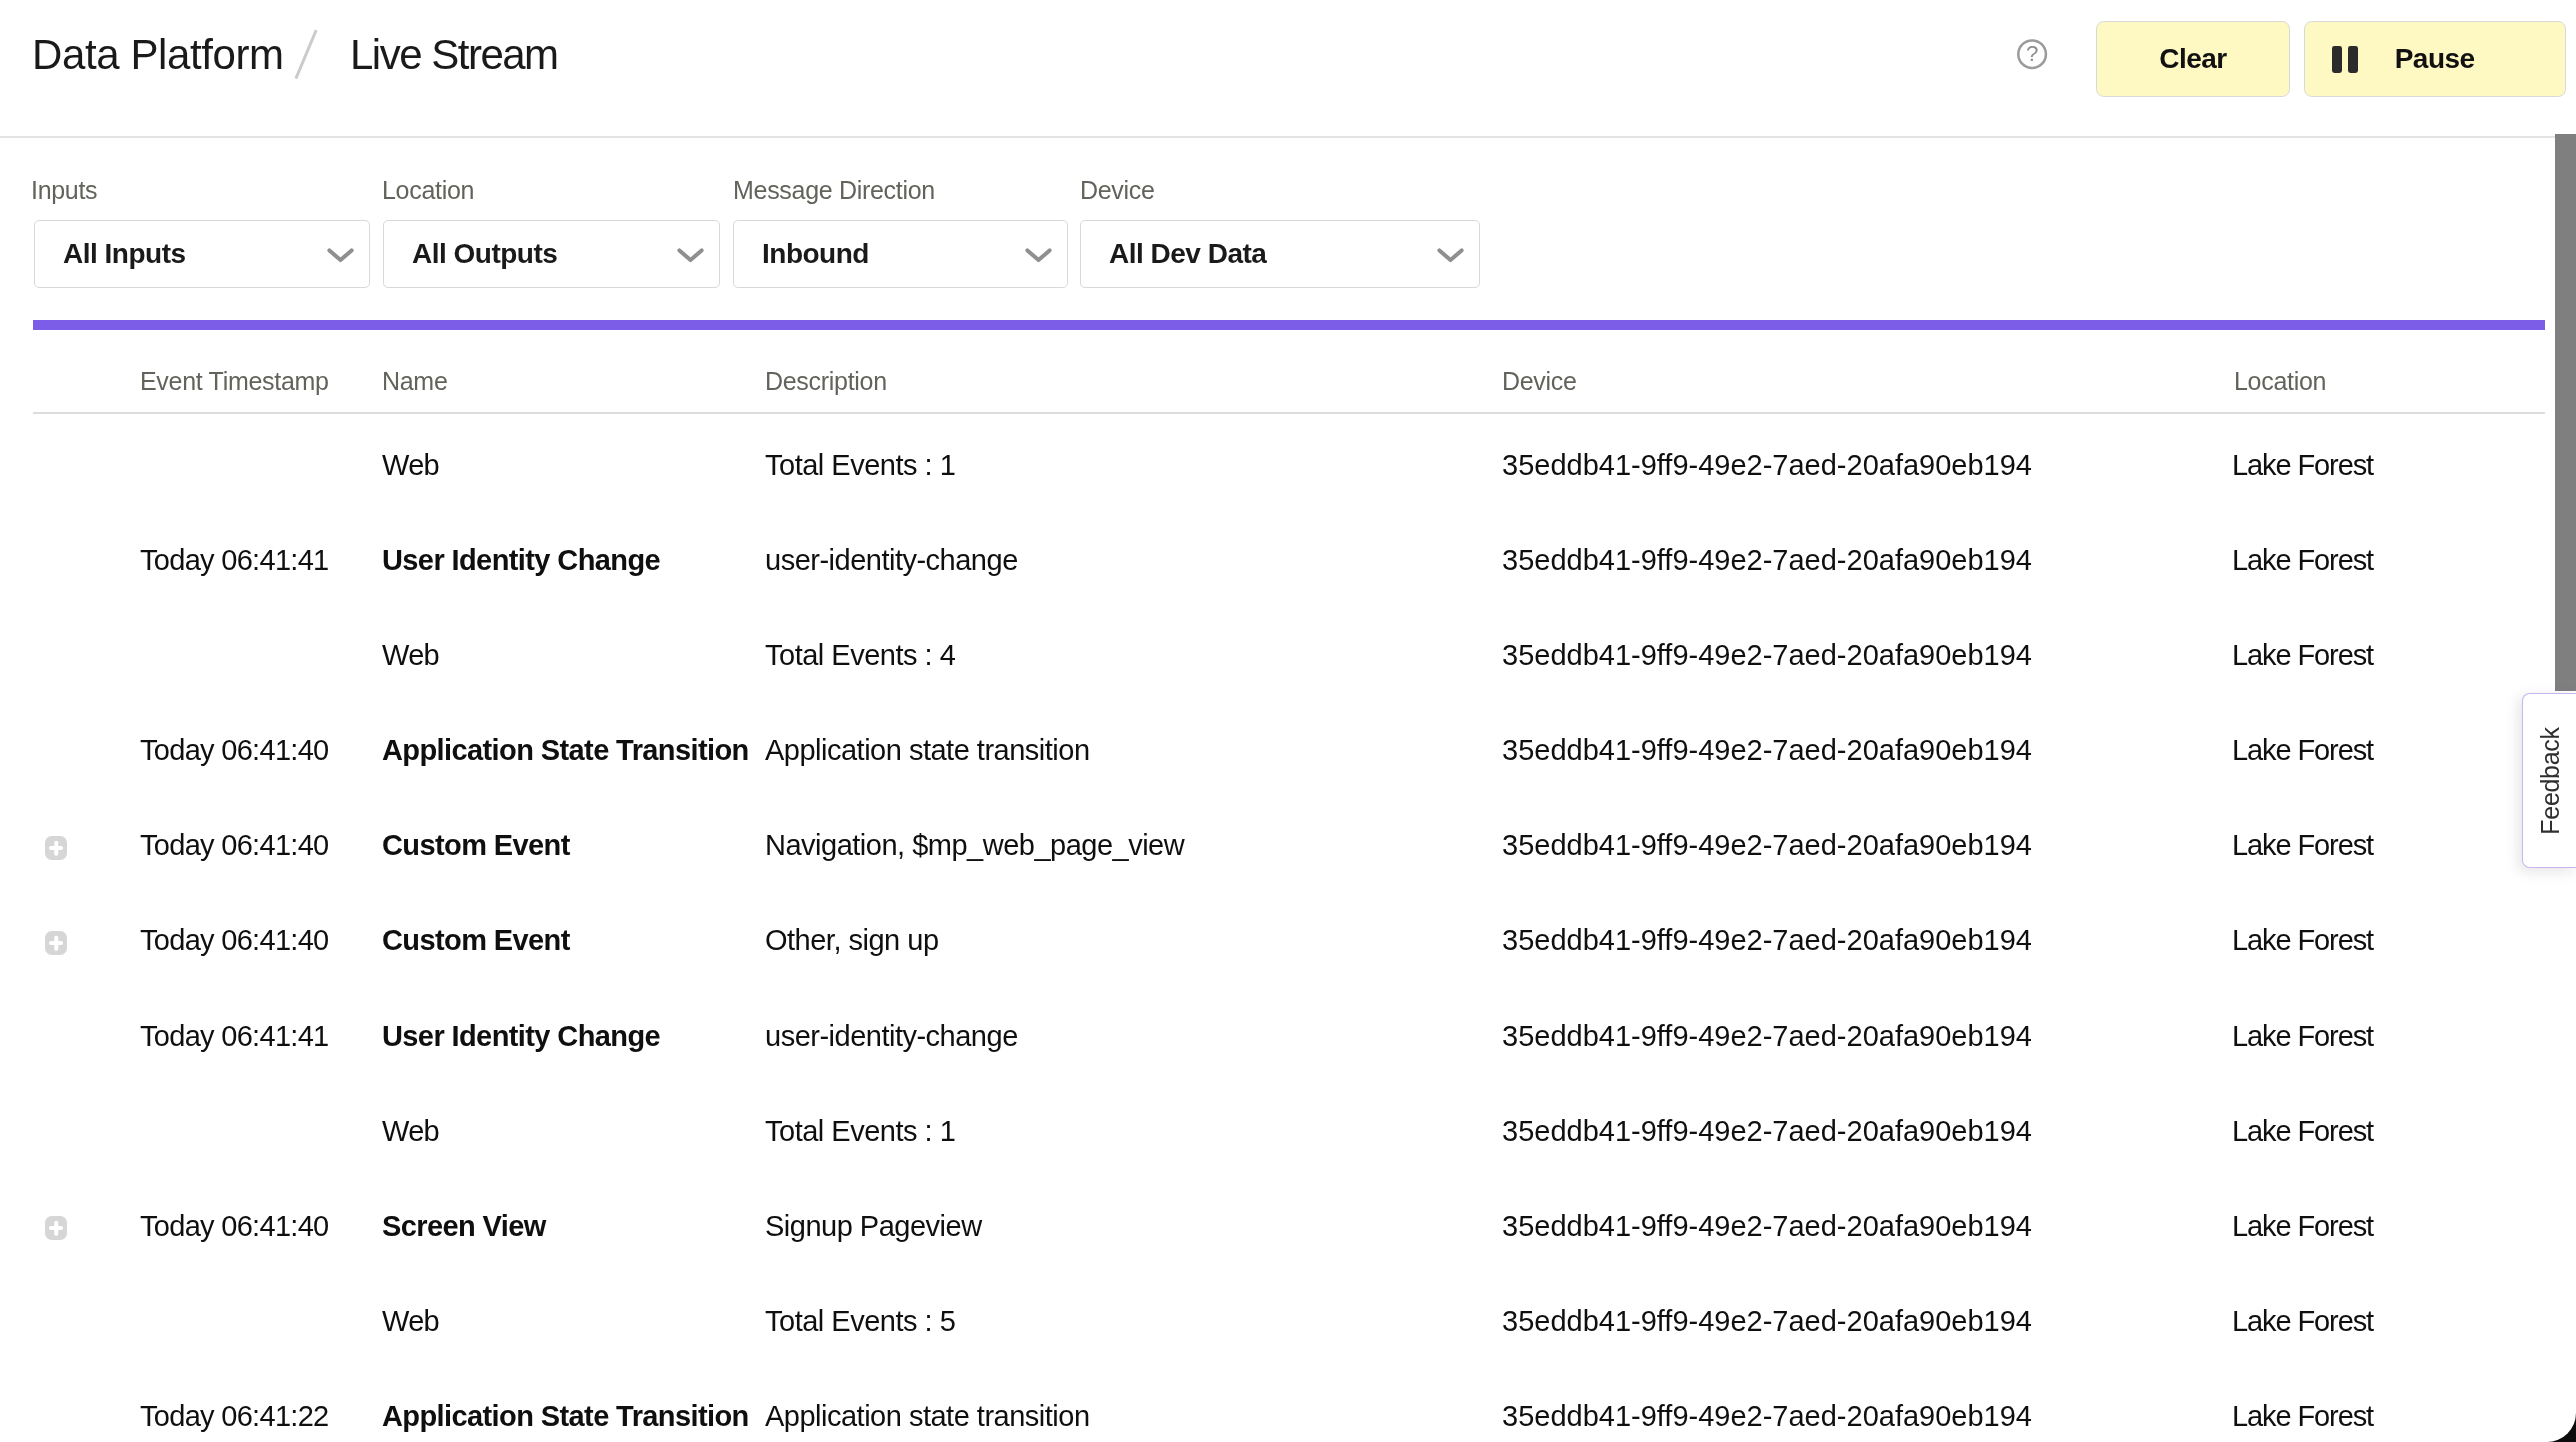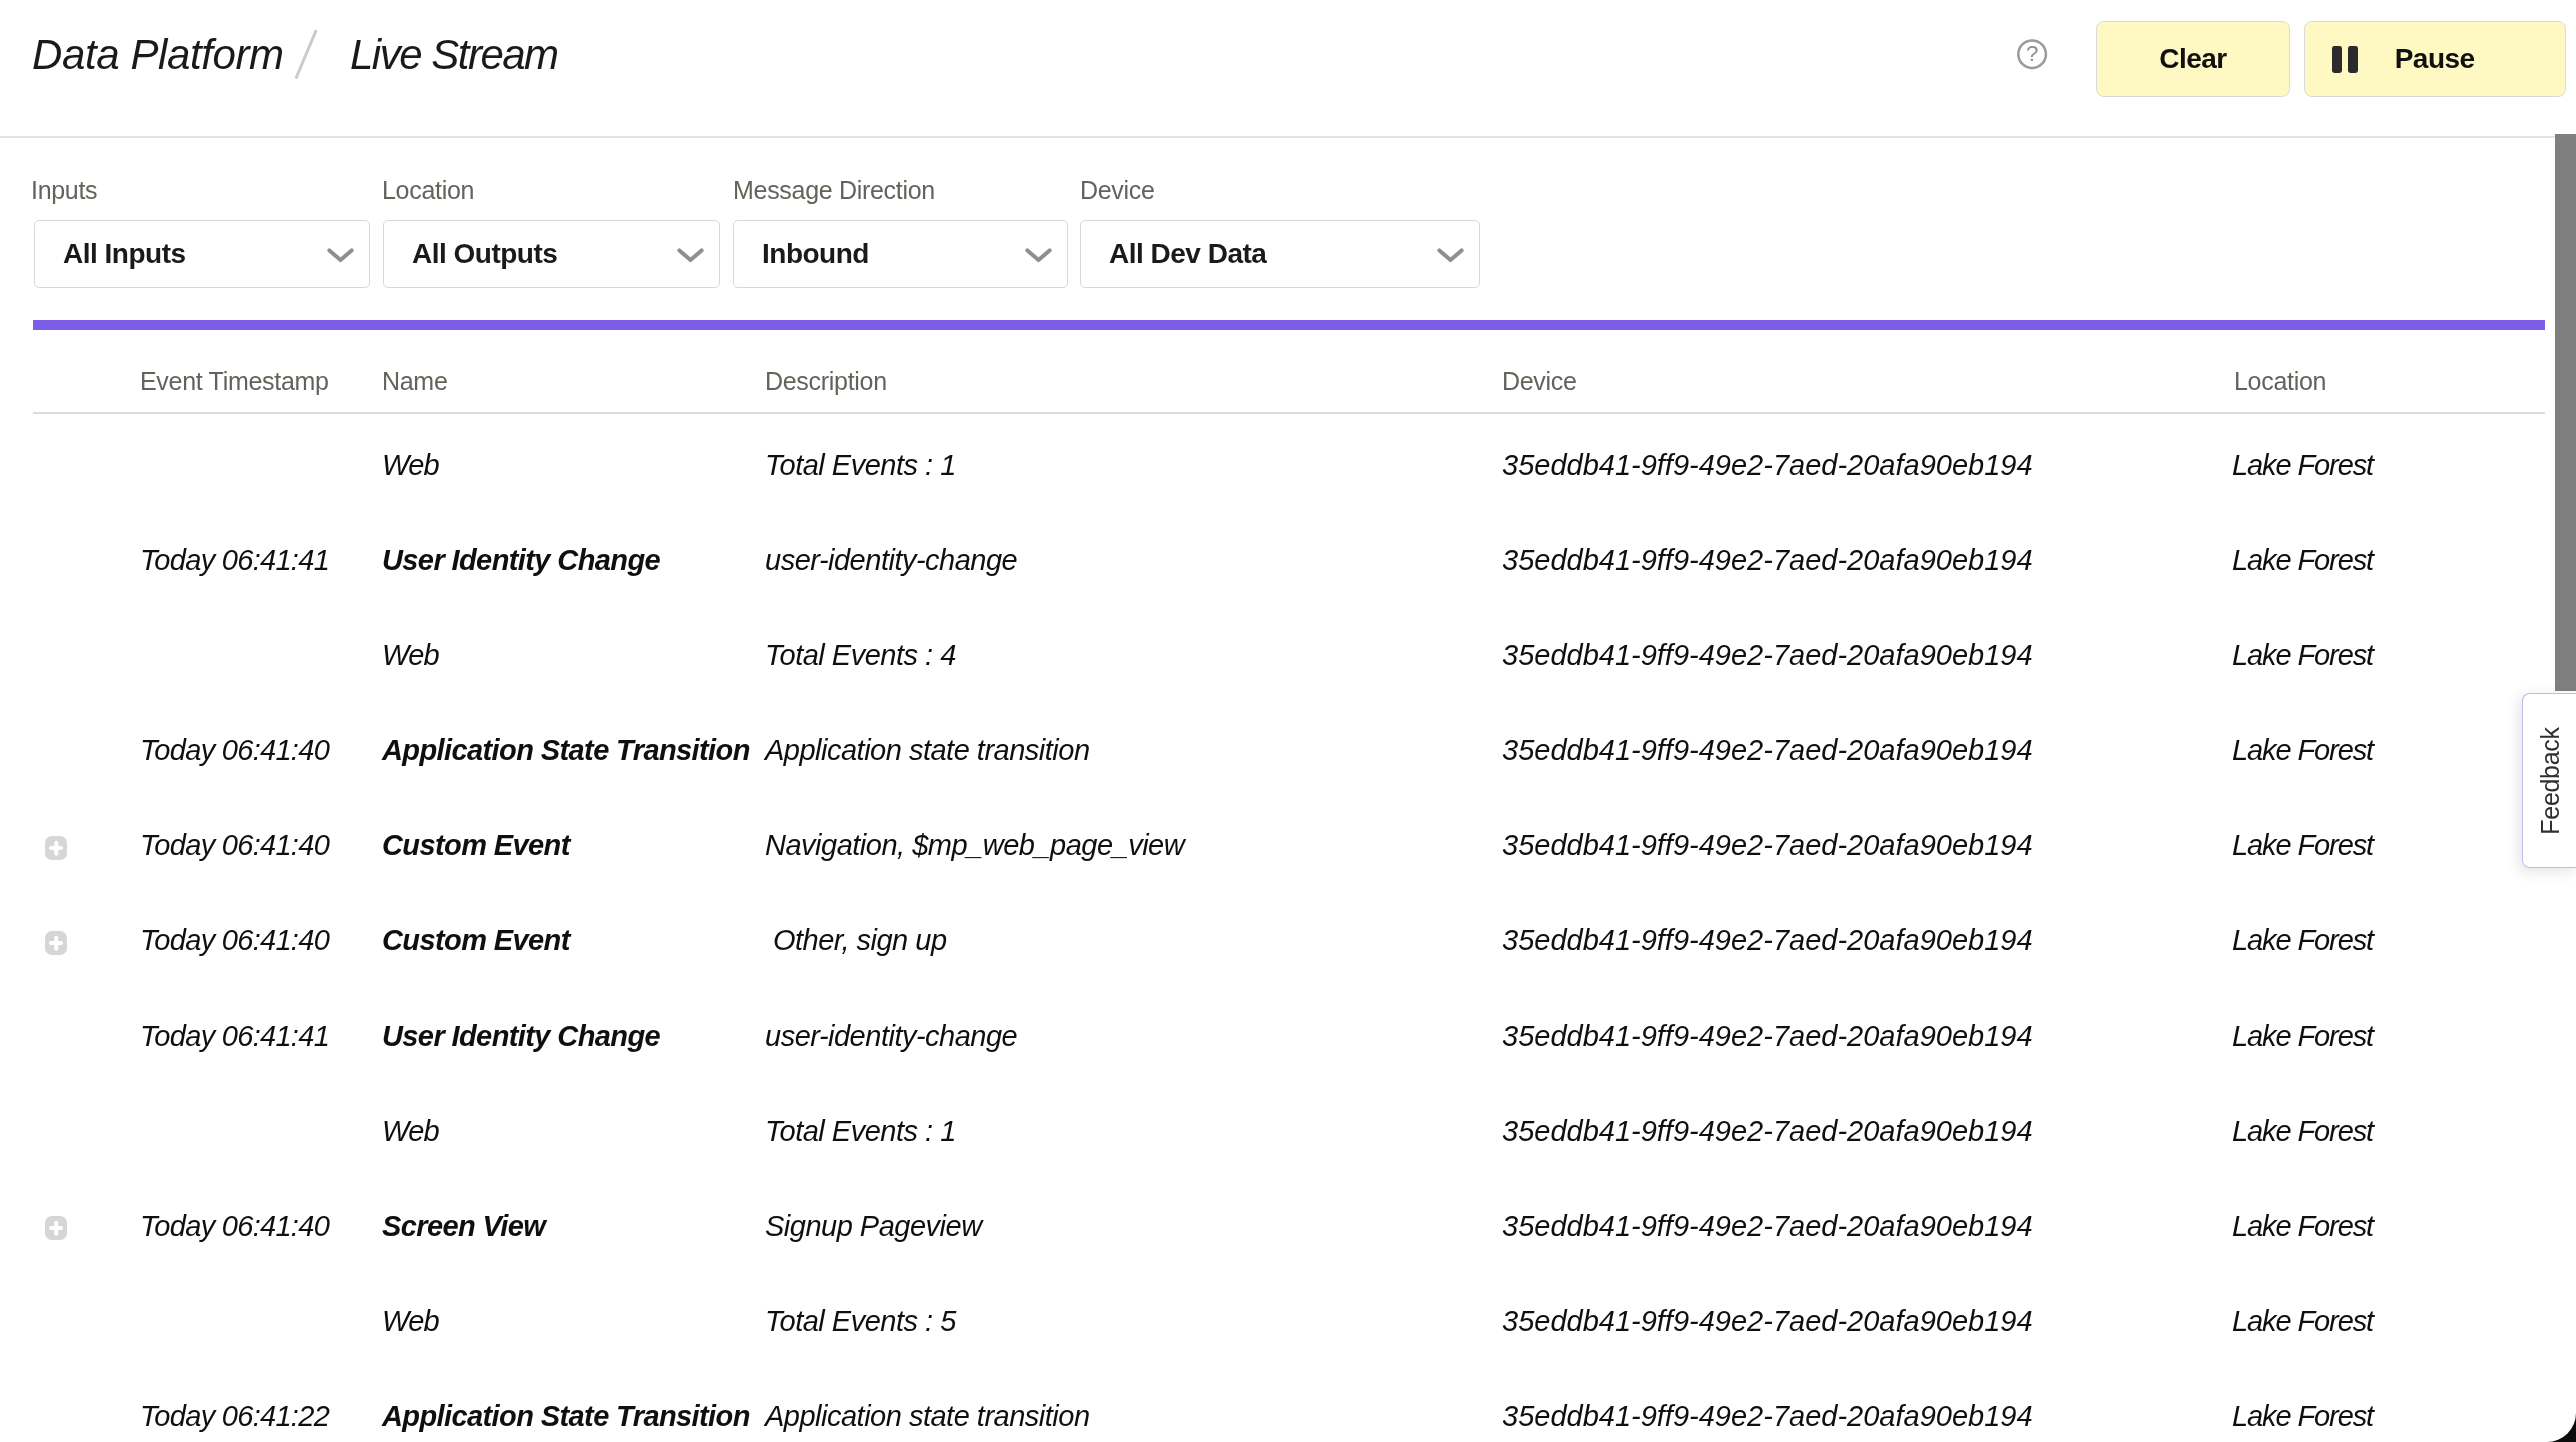--- a/index.html
+++ b/index.html
@@ -1,18 +1,18 @@
 <!DOCTYPE html>
 <html><head><meta charset="utf-8"><style>
 * { margin:0; padding:0; box-sizing:border-box; }
 html,body { width:2576px; height:1442px; background:#fff; overflow:hidden;
   font-family:"Liberation Sans", sans-serif; }
 .abs { position:absolute; }
 .cell { position:absolute; height:58px; display:flex; align-items:center;
-  font-size:29px; letter-spacing:-0.7px; color:#0f0f0f; white-space:nowrap;font-style:italic; }
+  font-size:29px; letter-spacing:-0.7px; color:#0f0f0f; white-space:nowrap; }
 .cell.b { font-weight:bold; letter-spacing:-0.6px; }
 .cell.ts { letter-spacing:-0.7px; }
 .cell.dsc { letter-spacing:-0.5px; }
 .cell.dev { letter-spacing:0px; }
 .cell.loc { letter-spacing:-1.1px; }
 .hdr { position:absolute; height:39px; display:flex; align-items:center;
   font-size:25px; letter-spacing:-0.3px; color:#63635c; white-space:nowrap; }
 .plus { position:absolute; left:45px; width:22px; height:24px; background:#d6d6d6;
   border-radius:6.8px; }
 .plus span { position:absolute; left:3.9px; top:10.2px; width:14.6px; height:3.9px;
@@ -100,21 +100,21 @@
 <div class="cell b" style="left:382px;top:816px;">Custom Event</div>
 <div class="cell dsc" style="left:765px;top:816px;">Navigation, $mp_web_page_view</div>
 <div class="cell dev" style="left:1502px;top:816px;">35eddb41-9ff9-49e2-7aed-20afa90eb194</div>
 <div class="cell loc" style="left:2232px;top:816px;">Lake Forest</div>
 <div class="plus" style="top:931px;">
     <span></span>
     <span class="v"></span>
   </div>
 <div class="cell ts" style="left:140px;top:911px;">Today 06:41:40</div>
 <div class="cell b" style="left:382px;top:911px;">Custom Event</div>
-<div class="cell dsc" style="left:765px;top:911px;margin-left:8px;">Other, sign up</div>
+<div class="cell dsc" style="left:765px;top:911px;">Other, sign up</div>
 <div class="cell dev" style="left:1502px;top:911px;">35eddb41-9ff9-49e2-7aed-20afa90eb194</div>
 <div class="cell loc" style="left:2232px;top:911px;">Lake Forest</div>
 <div class="cell ts" style="left:140px;top:1007px;">Today 06:41:41</div>
 <div class="cell b" style="left:382px;top:1007px;">User Identity Change</div>
 <div class="cell dsc" style="left:765px;top:1007px;">user-identity-change</div>
 <div class="cell dev" style="left:1502px;top:1007px;">35eddb41-9ff9-49e2-7aed-20afa90eb194</div>
 <div class="cell loc" style="left:2232px;top:1007px;">Lake Forest</div>
 <div class="cell " style="left:382px;top:1102px;">Web</div>
 <div class="cell dsc" style="left:765px;top:1102px;">Total Events : 1</div>
 <div class="cell dev" style="left:1502px;top:1102px;">35eddb41-9ff9-49e2-7aed-20afa90eb194</div>

